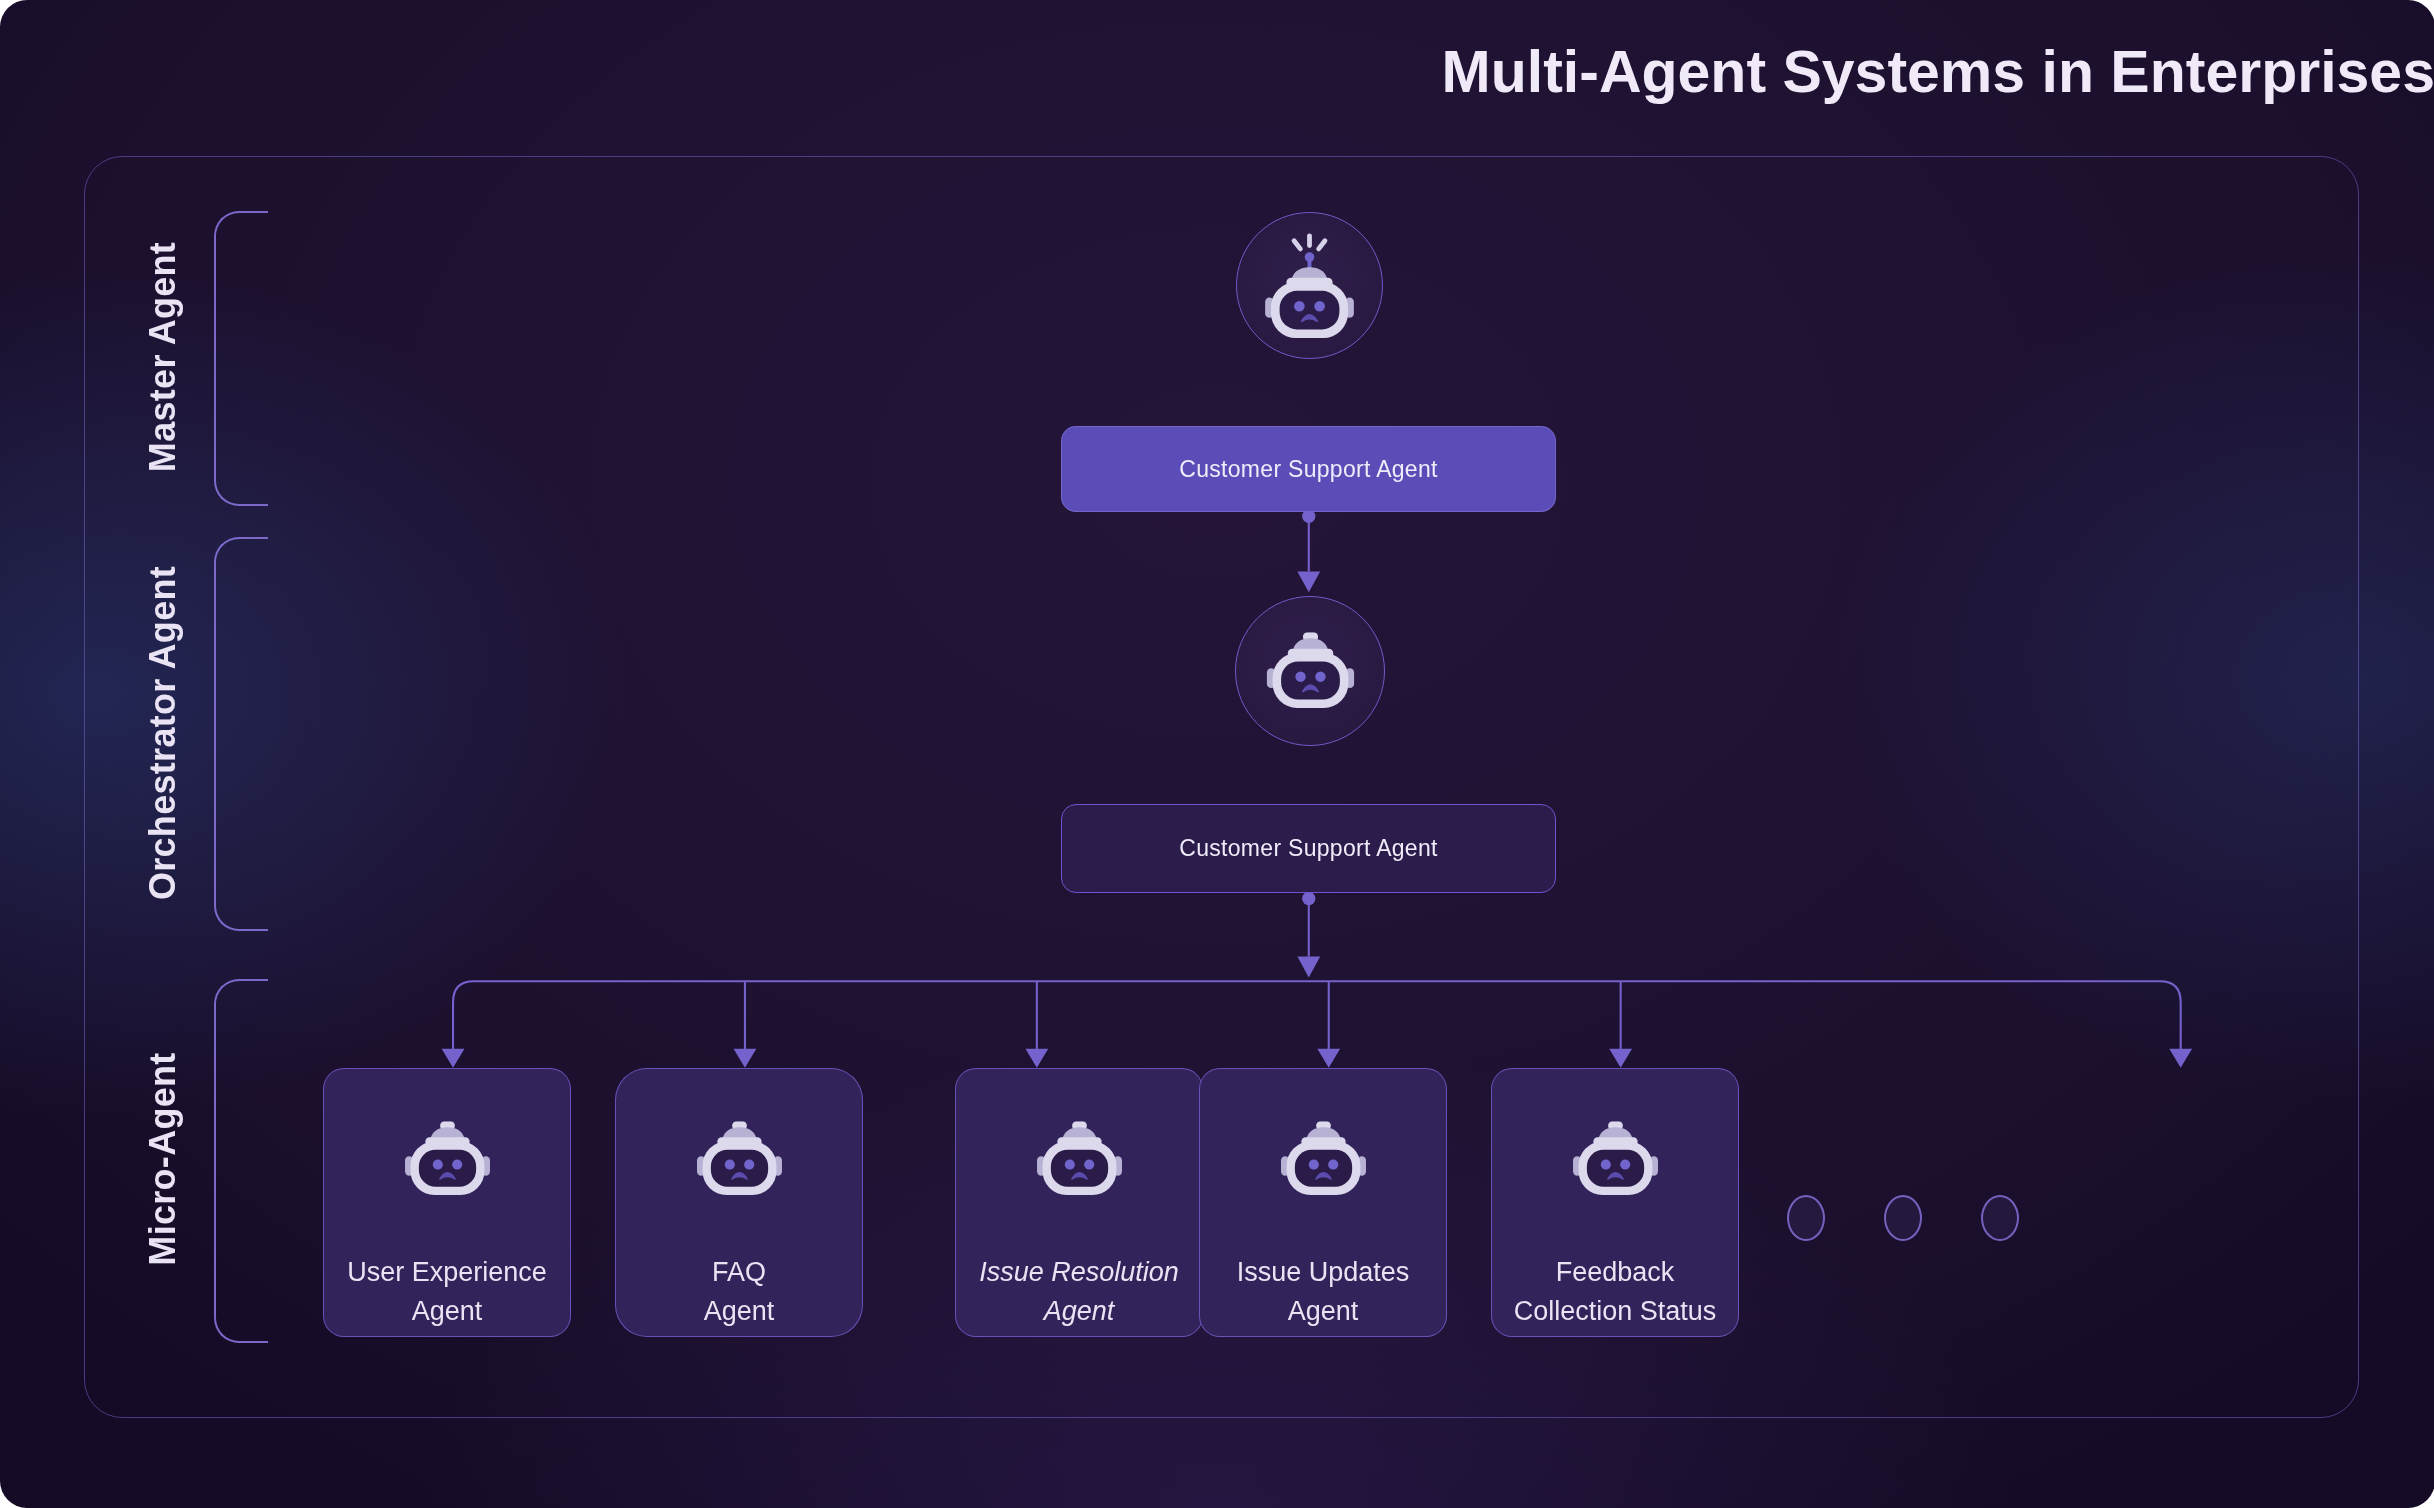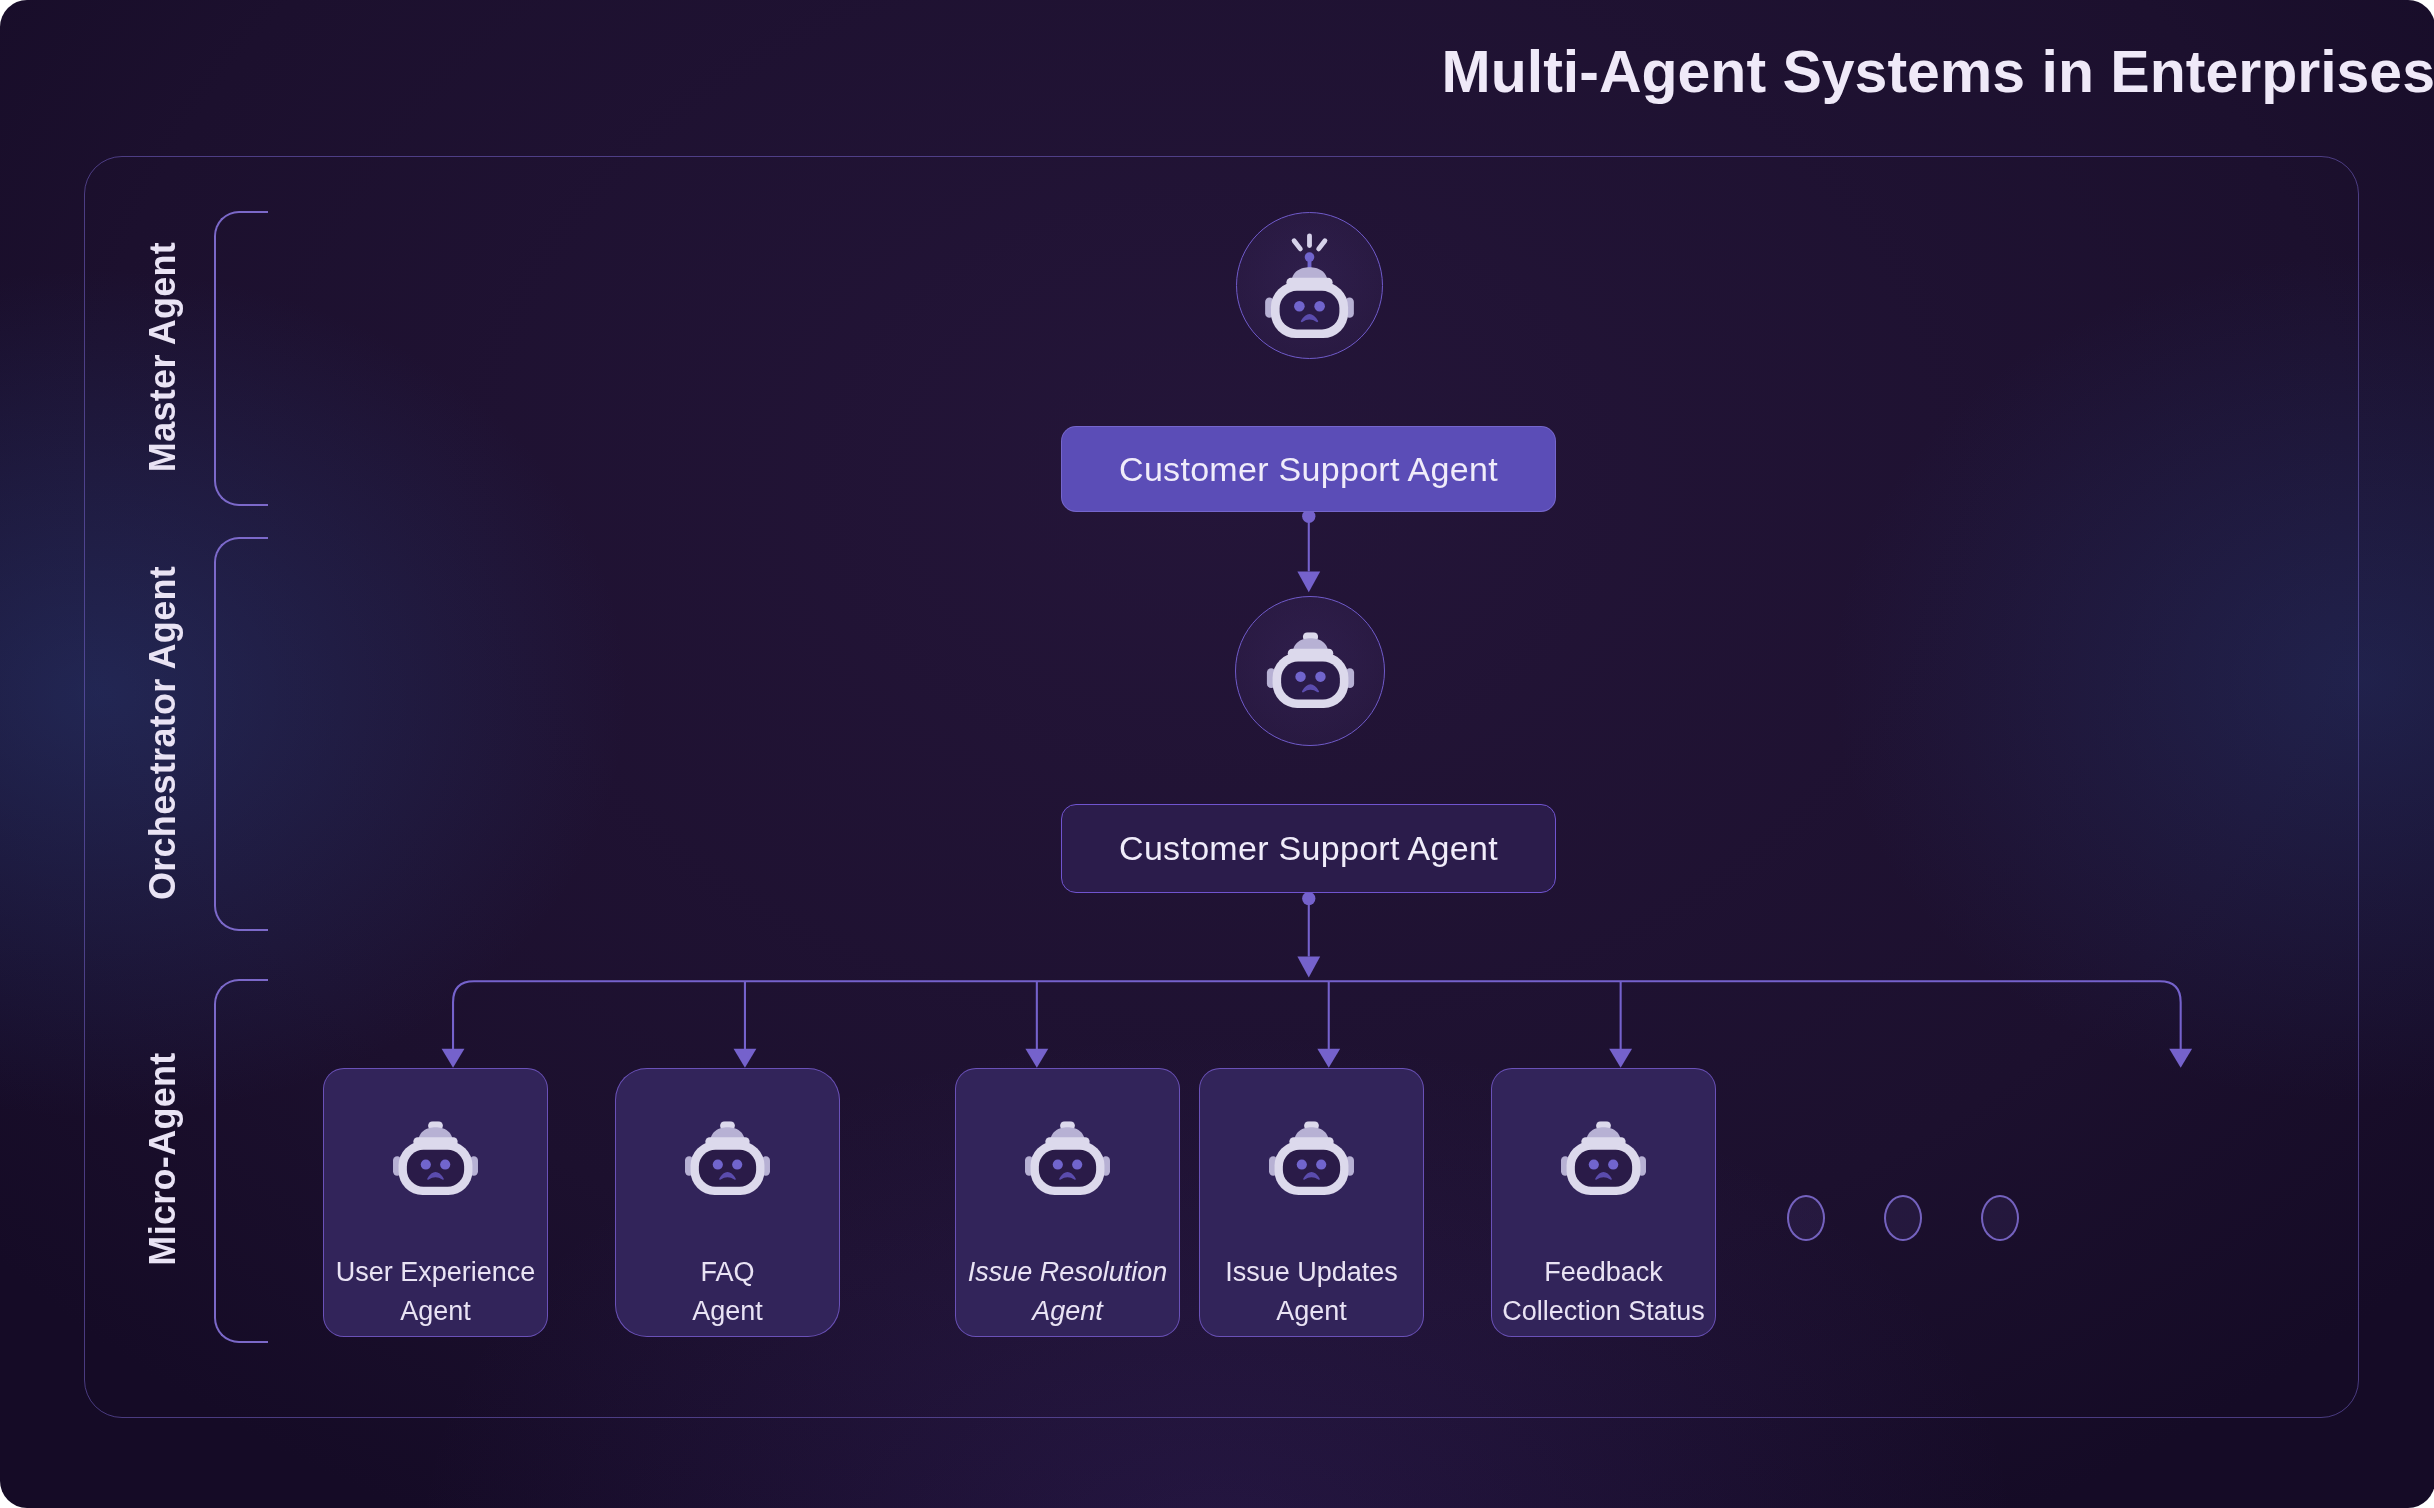--- a/index.html
+++ b/index.html
@@ -51,29 +51,29 @@
     position:absolute;border:1.9px solid #6f5ac9;border-radius:50%;
     background:radial-gradient(circle at 50% 45%, rgba(125,95,205,0.14), rgba(125,95,205,0.05));
     display:flex;align-items:center;justify-content:center;
   }
   .avatar.master{left:1236px;top:212px;width:145px;height:145px;}
   .avatar.orch{left:1235px;top:596px;width:148px;height:148px;}
   
   .node{
     position:absolute;left:1061px;width:495px;border-radius:15px;
     display:flex;align-items:center;justify-content:center;
-    font-size:34px;color:#f0ecfa;letter-spacing:0.3px;box-sizing:border-box;
+    font-size:23px;color:#f0ecfa;letter-spacing:0.3px;box-sizing:border-box;
   }
   .node.primary{top:426px;height:86px;background:var(--accent);border:1px solid rgba(158,140,235,0.40);}
   .node.outline{top:804px;height:89px;background:var(--node-fill);border:1.9px solid var(--node-border);}
   
   .wires{position:absolute;left:0;top:0;width:2435px;height:1508px;pointer-events:none;}
   
   .card{
-    position:absolute;top:1068px;width:225px;height:269px;box-sizing:border-box;
+    position:absolute;top:1068px;width:248px;height:269px;box-sizing:border-box;
     background:var(--card-fill);border:1.5px solid rgba(122,94,210,0.78);border-radius:21px;
     display:flex;flex-direction:column;align-items:center;padding-top:53px;
   }
   .card .robot-wrap{height:74px;display:flex;align-items:center;justify-content:center;}
   .card-label{margin-top:57px;text-align:center;font-size:27px;line-height:39px;color:#e9e3f4;}
   .card-label span{display:block;}
   .card.c1{left:323px;} .card.c2{left:615px;border-radius:32px;} .card.c3{left:955px;font-style:italic;}
   .card.c4{left:1199px;} .card.c5{left:1491px;} .card.cn{left:2052px;}
   
   .edot{

